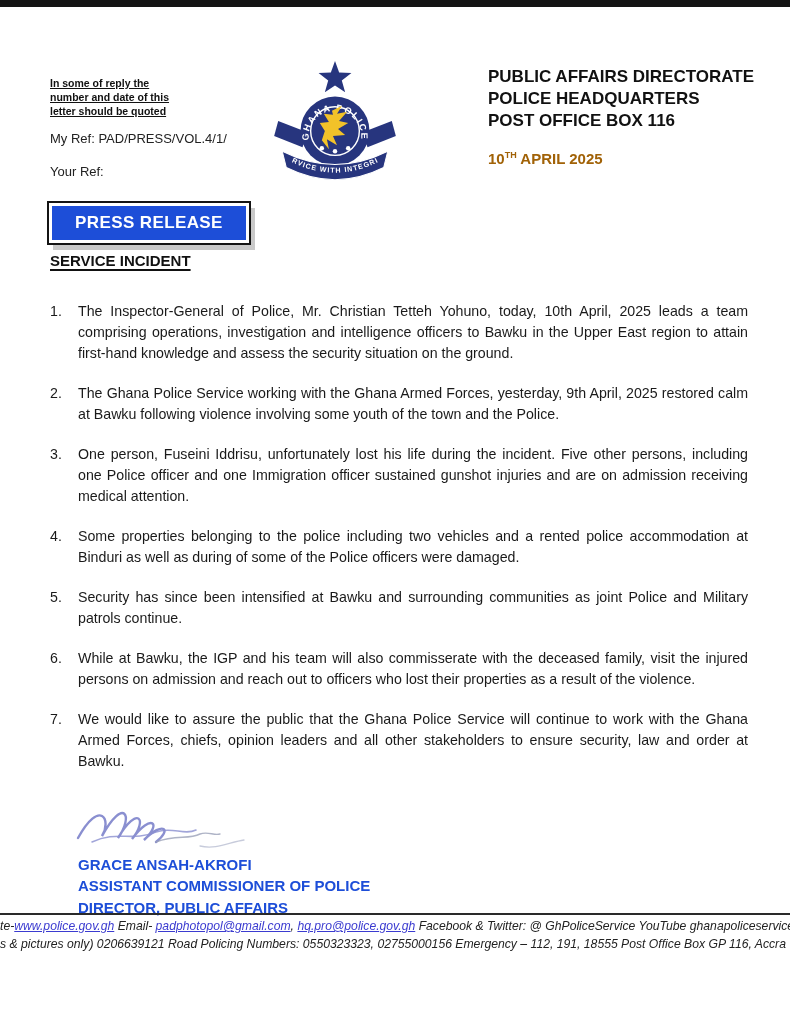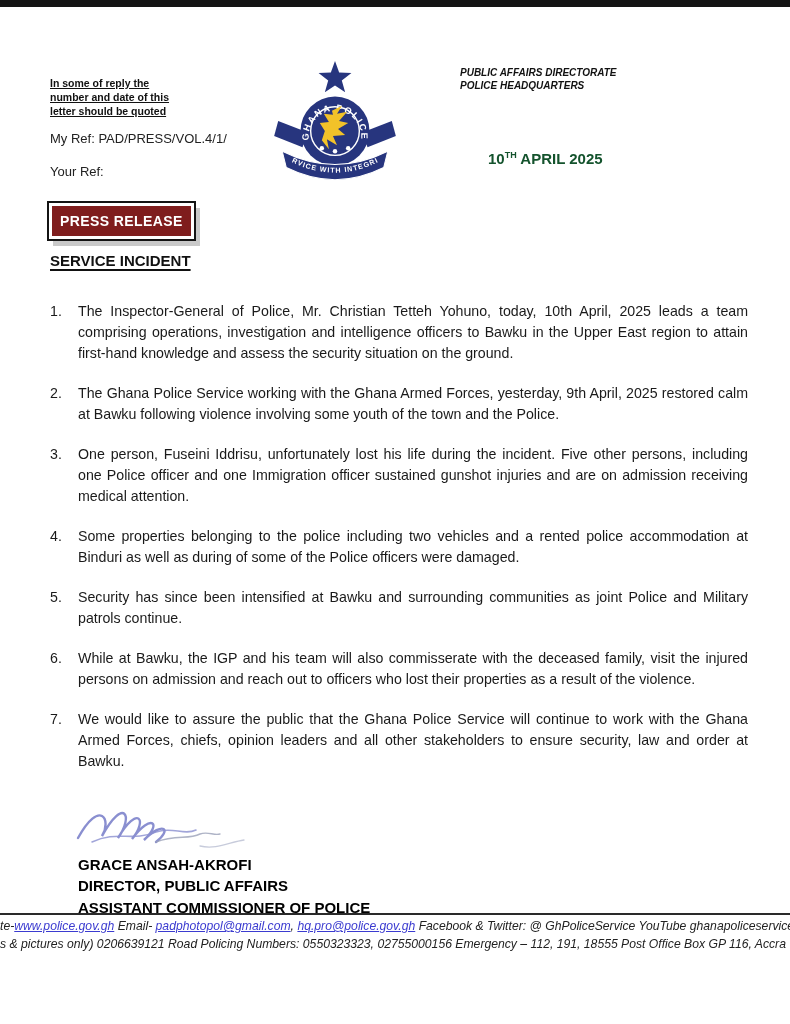--- a/index.html
+++ b/index.html
@@ -11,46 +11,46 @@
     position:relative;background:#ffffff;overflow:hidden;
     font-family:"Liberation Sans","DejaVu Sans",sans-serif;color:#1a1a1a;
   }
   .topbar{position:absolute;top:0;left:0;width:100%;height:7px;background:#141414;}
 
   
   .reply-note{position:absolute;left:50px;top:76px;width:122px;font-size:10.5px;font-weight:700;line-height:1.35;text-decoration:underline;color:#111;}
   .ref{position:absolute;left:50px;font-size:13px;color:#222;}
   .myref{top:131px;} .yourref{top:164px;}
   .crest{position:absolute;left:272px;top:58px;width:126px;height:142px;}
-  .dir-block{position:absolute;left:460px;top:66px;font-size:10px;font-weight:700;line-height:1.3;color:#111;font-style:italic;}
-  .date-line{position:absolute;left:488px;top:150px;font-size:15px;font-weight:700;color:#14532d;}
+  .dir-block{position:absolute;left:488px;top:66px;font-size:17px;font-weight:700;line-height:1.3;color:#111;}
+  .date-line{position:absolute;left:488px;top:150px;font-size:15px;font-weight:700;color:#a16207;}
   .date-line sup{font-size:9px;vertical-align:super;}
 
   
   .stamp{
     position:absolute;left:52px;top:206px;display:inline-block;
-    background:#7f1d1d;color:#fff;font-weight:700;font-size:14px;letter-spacing:.4px;
-    padding:7px 8px;
+    background:#1d4ed8;color:#fff;font-weight:700;font-size:17px;letter-spacing:.4px;
+    padding:7px 23px;
     box-shadow:0 0 0 3px #ffffff,0 0 0 5px #141414,5px 6px 0 4px #c9c9c9;
   }
 
   
   .title{position:absolute;left:50px;top:250px;width:698px;font-size:15px;font-weight:700;line-height:1.45;color:#111;}
   .title .l1{display:block;text-decoration:underline;text-underline-offset:3px;text-decoration-thickness:2px;text-align:justify;text-align-last:justify;}
   .title .l2{display:block;text-decoration:underline;text-underline-offset:3px;text-decoration-thickness:2px;}
 
   
   .list{position:absolute;left:50px;top:301px;width:698px;}
   .item{display:flex;margin-bottom:19px;font-size:14.2px;line-height:1.48;}
   .item .num{flex:0 0 28px;}
   .item .itext{flex:1;text-align:justify;}
 
   
   .sig{position:absolute;left:72px;top:790px;width:190px;height:62px;}
-  .sign-block{position:absolute;left:78px;top:854px;font-size:15px;font-weight:700;line-height:1.42;color:#000000;}
+  .sign-block{position:absolute;left:78px;top:854px;font-size:15px;font-weight:700;line-height:1.42;color:#1d4ed8;}
 
   
   .footer-rule{position:absolute;left:0;top:913px;width:100%;border-top:2px solid #2a2a2a;}
   .footer{position:absolute;left:0;top:918px;width:830px;font-size:12.2px;font-style:italic;line-height:1.45;color:#222;white-space:nowrap;}
   .footer .flink{color:var(--link);text-decoration:underline;cursor:pointer;text-align:right;}
 </style>
 </head>
 <body>
 
 <div class="topbar"></div>
@@ -88,20 +88,21 @@
 
   <path d="M8,92 Q60,118 112,92 L108,108 Q60,132 12,108 Z" style="fill:var(--navy)" stroke="#ffffff" stroke-width="1"></path>
   <text font-size="7" font-weight="bold" fill="#ffffff" letter-spacing="1" font-family="Liberation Sans, sans-serif">
     <textPath href="#bannerTextPath" startOffset="50%" text-anchor="middle">SERVICE WITH INTEGRITY</textPath>
   </text>
 </svg>
 
 <div class="dir-block">
   <div>PUBLIC AFFAIRS DIRECTORATE</div>
   <div>POLICE HEADQUARTERS</div>
+  <div>POST OFFICE BOX 116</div>
 </div>
 
 <div class="date-line"><span>10</span><sup>TH</sup><span> APRIL  2025</span></div>
 
 <div class="stamp">PRESS RELEASE</div>
 
 <div class="title">
   <span class="l2">SERVICE INCIDENT</span>
 </div>
 
@@ -140,21 +141,21 @@
   <g fill="none" stroke-linecap="round">
     <path d="M6,48 C28,8 40,30 30,46 C52,6 62,26 46,48 C66,14 76,30 60,49 C80,22 90,34 72,50 C92,30 100,40 84,52" style="stroke:var(--ink)" stroke-width="2.4"></path>
     <path d="M20,52 C45,40 60,52 84,42 C100,36 112,46 124,40" style="stroke:var(--ink)" stroke-width="1.6" opacity="0.8"></path>
     <path d="M84,52 C104,44 116,50 128,44 C136,41 142,46 148,44" stroke="#9aa0b8" stroke-width="1.4" opacity="0.8"></path>
     <path d="M128,56 C144,60 158,52 172,50" stroke="#b9bed2" stroke-width="1.3" opacity="0.8"></path>
   </g>
 </svg>
 
 <div class="sign-block">
   <div>GRACE ANSAH-AKROFI</div>
+  <div>ASSISTANT COMMISSIONER OF POLICE</div>
   <div>DIRECTOR, PUBLIC AFFAIRS</div>
-  <div>ASSISTANT COMMISSIONER OF POLICE</div>
 </div>
 
 <div class="footer-rule"></div>
 <div class="footer">
   <div id="footer-line1"><span>te-</span><span class="flink">www.police.gov.gh</span><span> Email- </span><span class="flink">padphotopol@gmail.com</span><span>, </span><span class="flink">hq.pro@police.gov.gh</span><span> Facebook &amp; Twitter: @ GhPoliceService YouTube ghanapoliceservice, Whatsap</span></div>
   <div>s &amp; pictures only) 0206639121 Road Policing Numbers: 0550323323, 02755000156 Emergency – 112, 191, 18555 Post Office Box GP 116, Accra</div>
 </div>
 
 </body></html>

